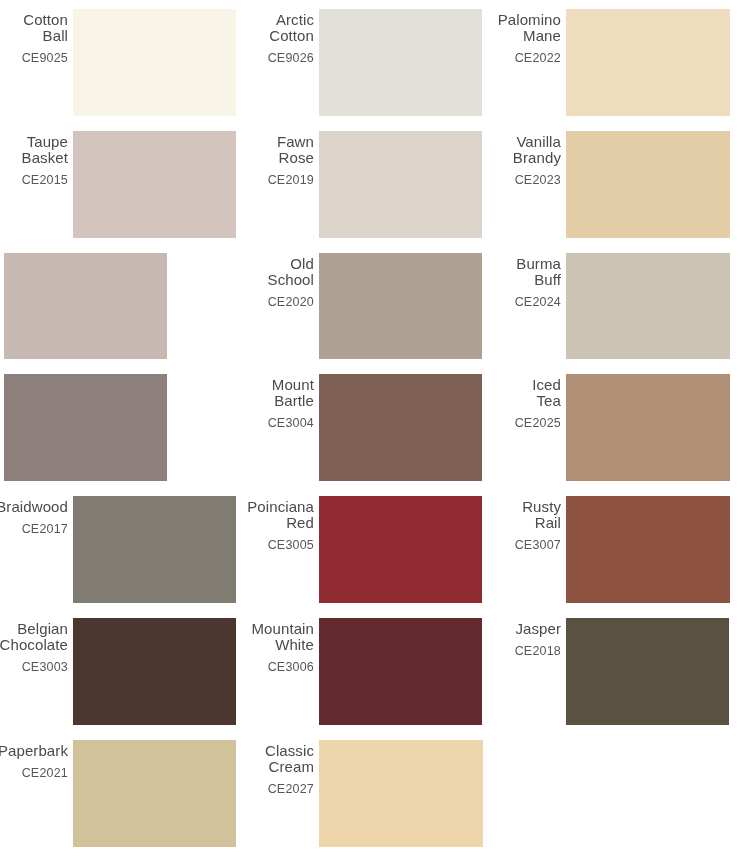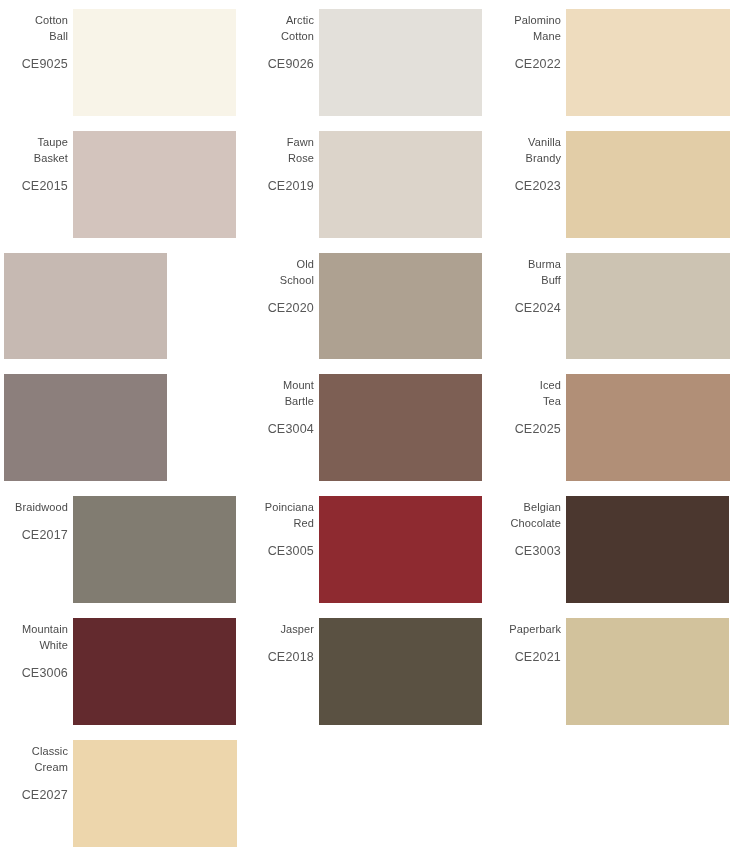--- a/index.html
+++ b/index.html
@@ -41,35 +41,35 @@
     box-sizing: border-box;
     display: flex;
     flex-direction: column;
     align-items: flex-end;
     justify-content: flex-start;
     padding-top: 3px;
     padding-right: 1px;
   }
 
   .swatch-name {
-    font-size: 11px;
+    font-size: 15px;
     line-height: 16px;
     color: #4a4a4a;
     text-align: right;
     letter-spacing: 0.1px;
     white-space: pre-line;
   }
 
   .swatch-code {
     font-size: 12.5px;
     line-height: 16px;
     color: #575757;
     text-align: right;
     letter-spacing: 0.2px;
-    margin-top: 12px;
+    margin-top: 6px;
   }
 
   .swatch-chip-wrap {
     flex: 1 1 auto;
     display: flex;
     align-items: stretch;
     padding-left: 4px;
     padding-right: 10px;
   }
 
@@ -210,20 +210,30 @@
     <div class="swatch-cell col-2">
       <div class="swatch-labels">
         <div class="swatch-name">Poinciana
 Red</div>
         <div class="swatch-code">CE3005</div>
       </div>
       <div class="swatch-chip-wrap">
         <div class="swatch-chip" style="background-color: rgb(142, 42, 48);"></div>
       </div>
     </div>
+    <div class="swatch-cell col-3">
+      <div class="swatch-labels">
+        <div class="swatch-name">Rusty
+Rail</div>
+        <div class="swatch-code">CE3007</div>
+      </div>
+      <div class="swatch-chip-wrap">
+        <div class="swatch-chip" style="background-color: rgb(142, 83, 64);"></div>
+      </div>
+    </div>
     <div class="swatch-cell col-1">
       <div class="swatch-labels">
         <div class="swatch-name">Belgian
 Chocolate</div>
         <div class="swatch-code">CE3003</div>
       </div>
       <div class="swatch-chip-wrap">
         <div class="swatch-chip" style="background-color: rgb(75, 55, 47);"></div>
       </div>
     </div>

